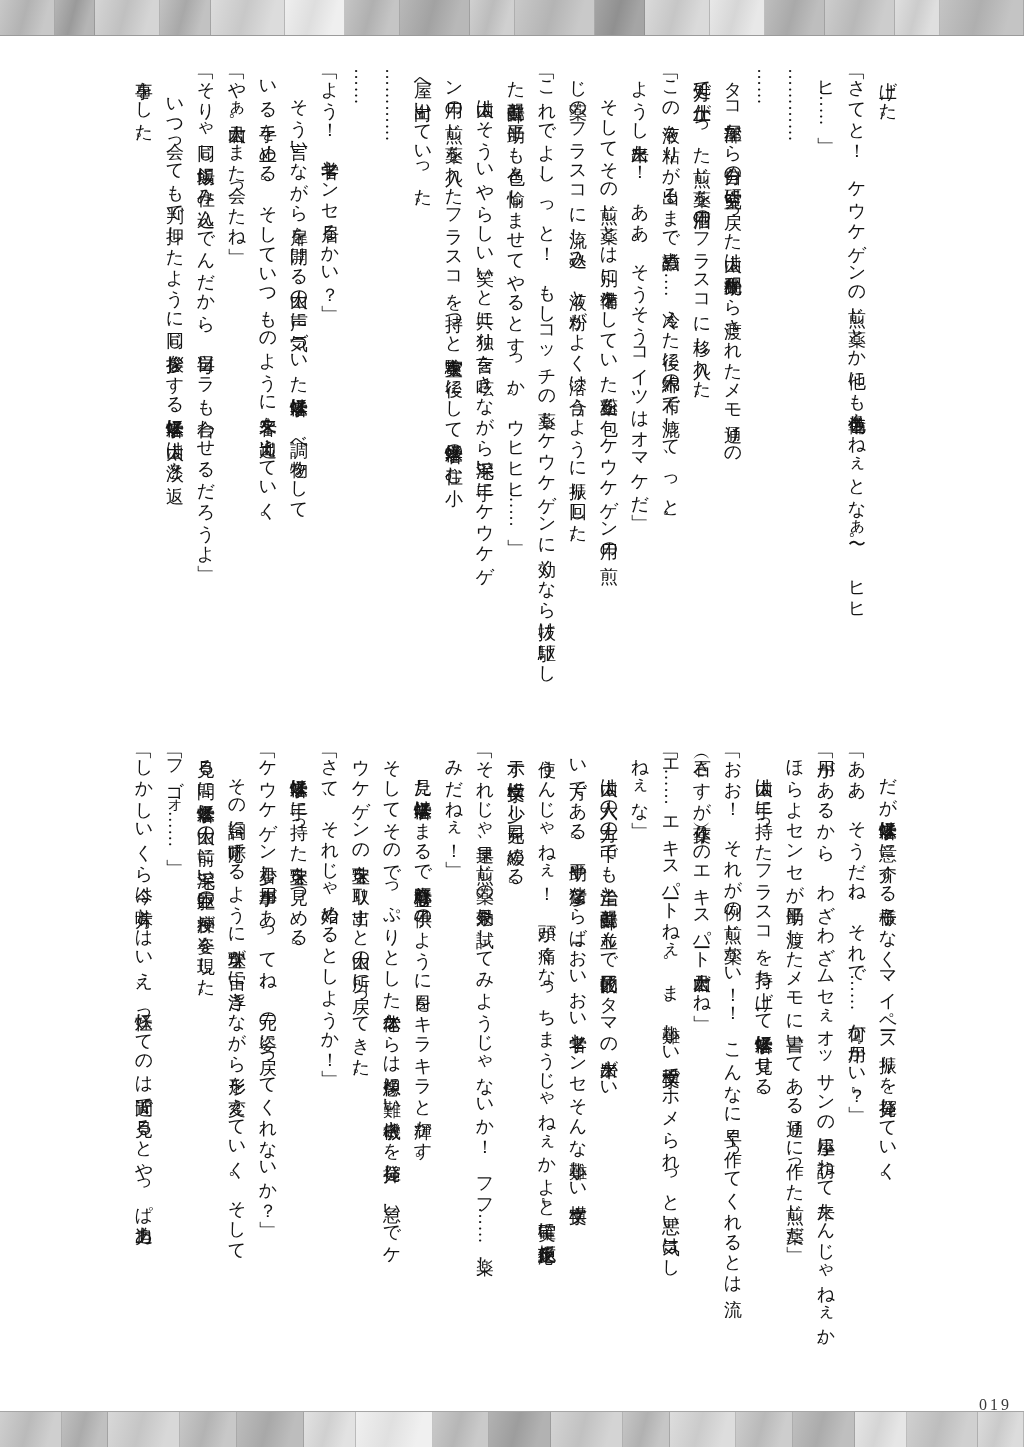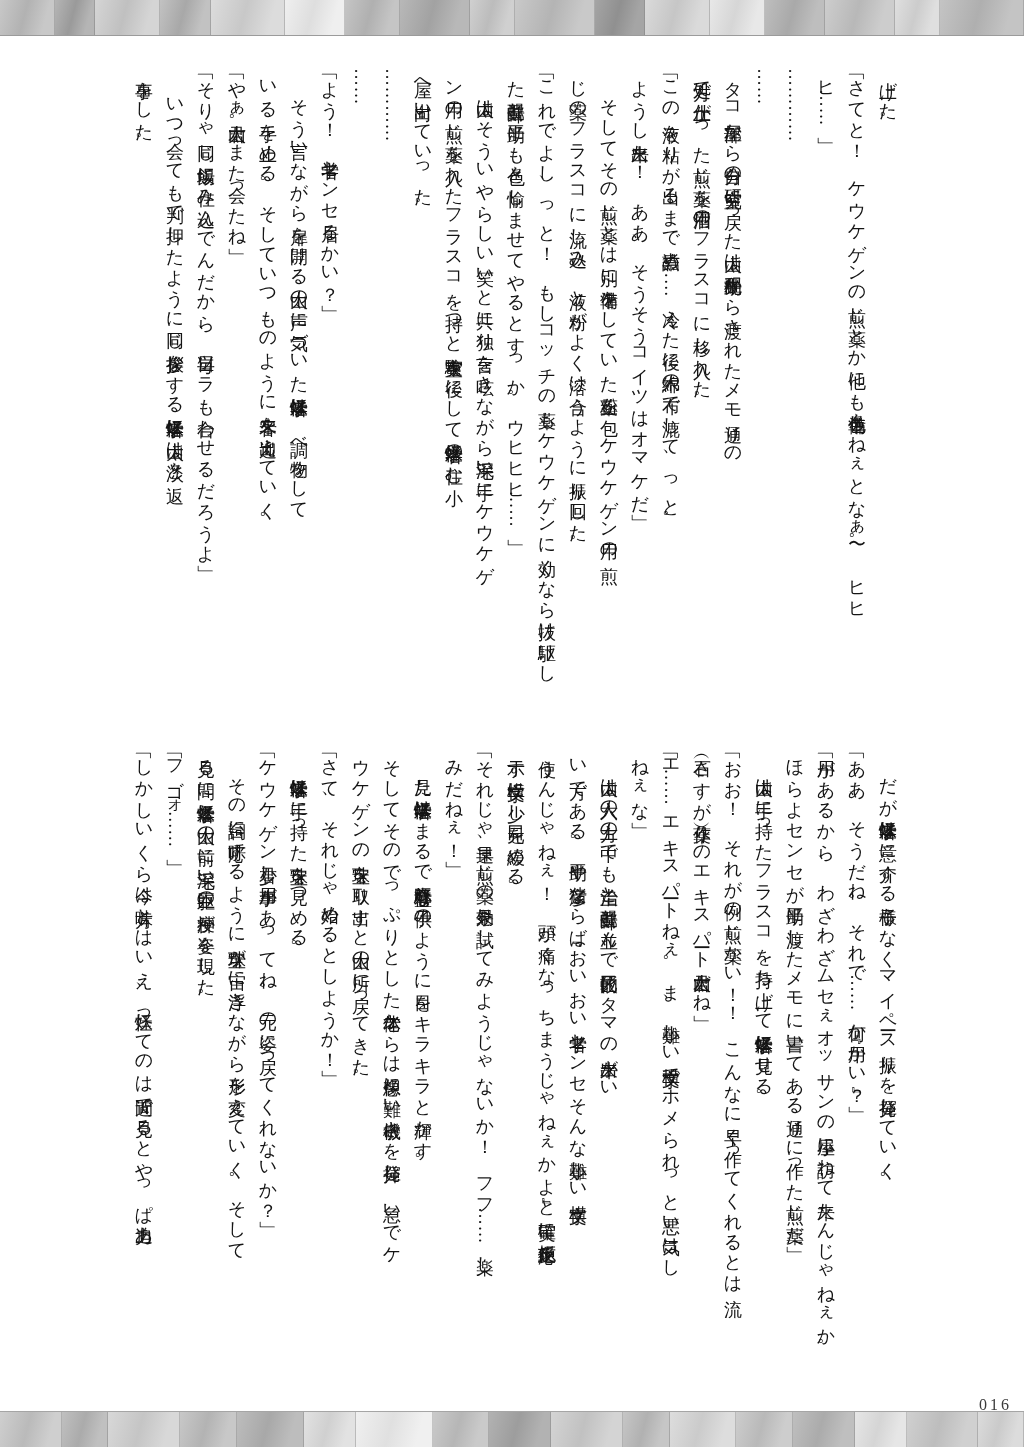--- a/index.html
+++ b/index.html
@@ -115,21 +115,21 @@
     <div class="vline">ウケゲンの宝珠を取り出すと山太の所に戻ってきた。</div>
     <div class="vline">「さて、それじゃ始めるとしようか！」</div>
     <div class="vline" style="text-indent: 1em;">妖怪学者は手に持った宝珠を見つめる。</div>
     <div class="vline">「ケウケゲン君少し用事があってね。元の姿に戻ってくれないか？」</div>
     <div class="vline" style="text-indent: 1em;">その台詞に呼応するように宝珠が宙に浮きながら形を変えていく。そして</div>
     <div class="vline">見る間に妖怪学者と山太の前に毛深い巨躯の疫神が姿を現した。</div>
     <div class="vline">「フゴォ……」</div>
     <div class="vline">「しかしいくら今は味方とはいえ、妖怪ってのは間近で見るとやっぱ迫力あ</div>
   </div>
 
-<div class="page-number">016</div>
+<div class="page-number">019</div>
 
 <div class="tile-strip bottom">
     <div class="tile" style="flex: 60 0 0px; background: linear-gradient(105deg, rgb(207, 207, 207) 0%, rgb(186, 186, 186) 45%, rgb(207, 207, 207) 80%);"></div>
     <div class="tile" style="flex: 45 0 0px; background: linear-gradient(105deg, rgb(192, 192, 192) 0%, rgb(171, 171, 171) 45%, rgb(192, 192, 192) 80%);"></div>
     <div class="tile" style="flex: 70 0 0px; background: linear-gradient(105deg, rgb(216, 216, 216) 0%, rgb(197, 197, 197) 45%, rgb(216, 216, 216) 80%);"></div>
     <div class="tile" style="flex: 55 0 0px; background: linear-gradient(105deg, rgb(200, 200, 200) 0%, rgb(179, 179, 179) 45%, rgb(200, 200, 200) 80%);"></div>
     <div class="tile" style="flex: 65 0 0px; background: linear-gradient(105deg, rgb(189, 189, 189) 0%, rgb(168, 168, 168) 45%, rgb(189, 189, 189) 80%);"></div>
     <div class="tile" style="flex: 50 0 0px; background: linear-gradient(105deg, rgb(226, 226, 226) 0%, rgb(208, 208, 208) 45%, rgb(226, 226, 226) 80%);"></div>
     <div class="tile" style="flex: 75 0 0px; background: linear-gradient(105deg, rgb(240, 240, 240) 0%, rgb(224, 224, 224) 45%, rgb(240, 240, 240) 80%);"></div>
     <div class="tile" style="flex: 55 0 0px; background: linear-gradient(105deg, rgb(202, 202, 202) 0%, rgb(182, 182, 182) 45%, rgb(202, 202, 202) 80%);"></div>

